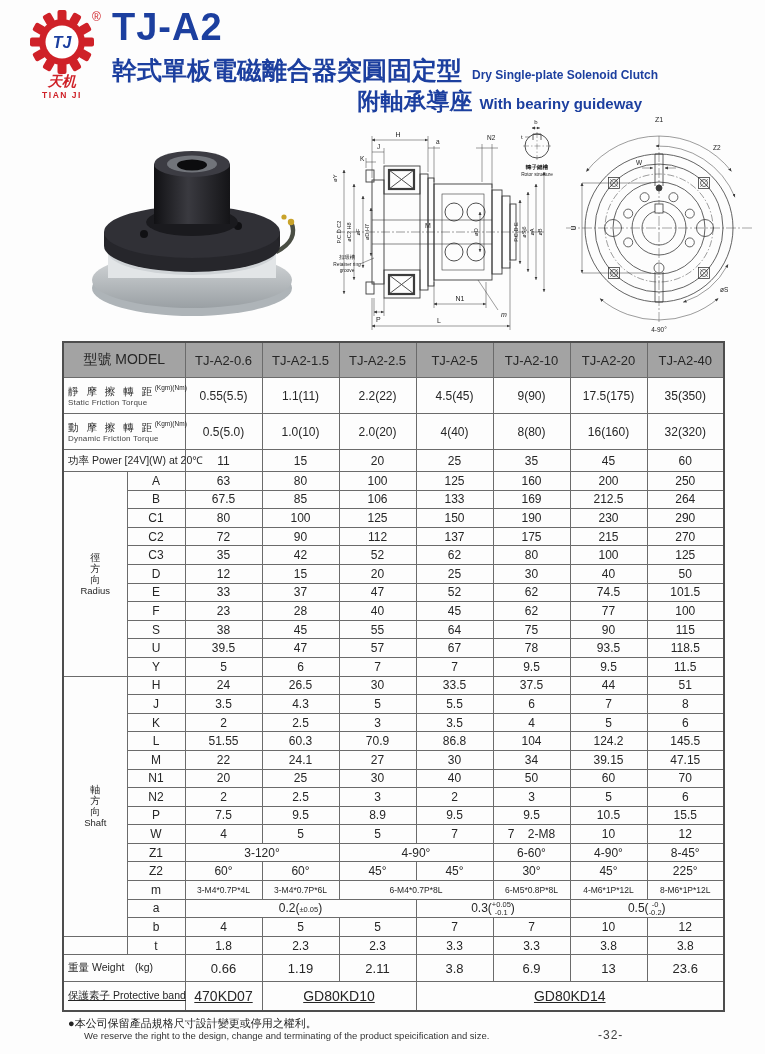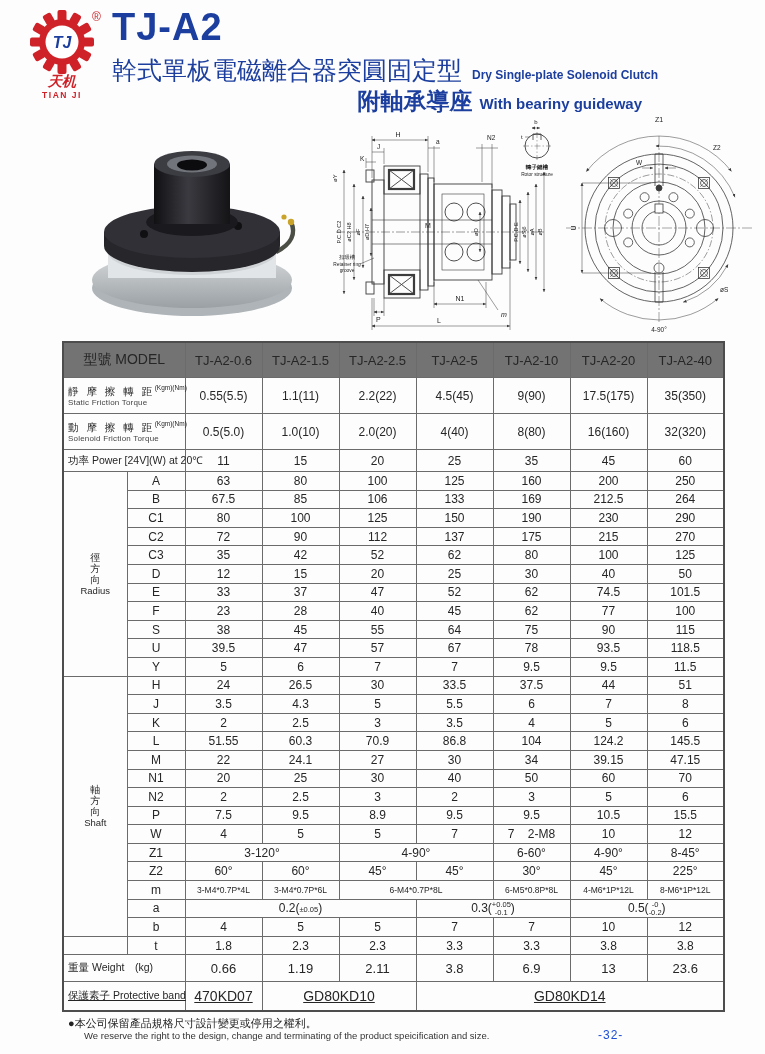--- a/index.html
+++ b/index.html
@@ -1,60 +1,60 @@
 <!DOCTYPE html>
 <html><head>
 <meta charset="utf-8">
 <style>
   html,body{margin:0;padding:0;}
   body{width:765px;height:1054px;background:#fdfdfd;font-family:"Liberation Sans",sans-serif;color:#222;position:relative;overflow:hidden;}
   .abs{position:absolute;}
   
   .model-title{left:112px;top:6px;font-size:38px;font-weight:bold;color:#1c3f9f;letter-spacing:1px;}
   .title-line2{left:112px;top:54px;white-space:nowrap;}
-  .title-line2 .t-cn{font-size:25px;font-weight:normal;color:#1c3f9f;}
+  .title-line2 .t-cn{font-size:25px;font-weight:bold;color:#1c3f9f;}
   .title-line2 .t-en{font-size:12px;font-weight:600;color:#1c3f9f;margin-left:10px;}
   .title-line3{left:114px;top:86px;width:528px;text-align:right;white-space:nowrap;}
   .title-line3 .s-cn{font-size:23px;font-weight:bold;color:#1c3f9f;}
   .title-line3 .s-en{font-size:15px;font-weight:bold;color:#1c3f9f;margin-left:7px;}
   
   .fig{position:absolute;}
   .fig text{fill:#222;font-family:"Liberation Sans",sans-serif;}
   
   .spec-wrap{left:62px;top:341px;}
   table{border-collapse:collapse;table-layout:fixed;width:663px;}
   table{border:2px solid #4d4d4d;}
   td{border:1px solid #6b6b6b;text-align:center;vertical-align:middle;padding:0;color:#262626;}
   tr.r-head td{height:34px;}
   tr.r-tq td{height:35px;}
   tr.r-pw td{height:21px;}
   tr.r-dim td{height:17.6px;}
   tr.r-wt td{height:26px;}
   tr.r-pb td{height:28px;text-decoration:underline;}
-  td.mh{background:#737373;font-size:13px;}
+  td.mh{background:#a3a3a3;font-size:13px;}
   td.ml{font-size:14px;}
   td.d{font-size:12px;}
   td.dim{font-size:12px;}
   td.sm{font-size:8.5px;}
   td.pre{white-space:pre;font-size:12px;}
   td.sec{font-size:10px;}
   .vcn div{font-size:10px;line-height:11px;}
   .ven{font-size:9.5px;line-height:11px;}
   td.tql{text-align:left;}
   .tq1{font-size:10.5px;letter-spacing:2.5px;padding-left:4px;white-space:nowrap;}
   .tqu{font-size:6.5px;letter-spacing:0;vertical-align:super;}
   .tq2{font-size:8px;color:#444;padding-left:4px;letter-spacing:0.2px;}
   td.pw{text-align:left;padding-left:4px;font-size:10.5px;white-space:nowrap;}
   tr.r-wt td.d{font-size:13px;}
   td.pb{font-size:14px;}
   .stk{display:inline-flex;flex-direction:column;justify-content:center;font-size:7.5px;line-height:7.5px;vertical-align:middle;text-align:center;}
   
   .foot-cn{left:68px;top:1016px;font-size:11px;color:#222;}
   .foot-en{left:84px;top:1030px;font-size:9.5px;color:#333;}
-  .pagenum{left:598px;top:1028px;font-size:12px;letter-spacing:1px;color:#1d4ed8;}
+  .pagenum{left:598px;top:1028px;font-size:12px;letter-spacing:1px;color:#404040;}
 </style>
 </head>
 <body>
 
 <div class="abs" style="left:24px;top:8px;">
   <svg width="84" height="96" viewBox="0 0 84 96">
     <g transform="translate(38,34)" fill="#cf2128">
       <g>
         <rect x="-4.5" y="-32" width="9" height="11" rx="2"></rect>
         <rect x="-4.5" y="-32" width="9" height="11" rx="2" transform="rotate(30)"></rect>
@@ -316,21 +316,21 @@
           <td class="d">1.1(11)</td>
           <td class="d">2.2(22)</td>
           <td class="d">4.5(45)</td>
           <td class="d">9(90)</td>
           <td class="d">17.5(175)</td>
           <td class="d">35(350)</td>
         </tr>
         <tr class="r-tq">
           <td colspan="2" class="tql">
             <div class="tq1"><span>動 摩 擦 轉 距</span><span class="tqu">(Kgm)(Nm)</span></div>
-            <div class="tq2">Solenoid Friction Torque</div>
+            <div class="tq2">Dynamic Friction Torque</div>
           </td>
           <td class="d">0.5(5.0)</td>
           <td class="d">1.0(10)</td>
           <td class="d">2.0(20)</td>
           <td class="d">4(40)</td>
           <td class="d">8(80)</td>
           <td class="d">16(160)</td>
           <td class="d">32(320)</td>
         </tr>
         <tr class="r-pw">

